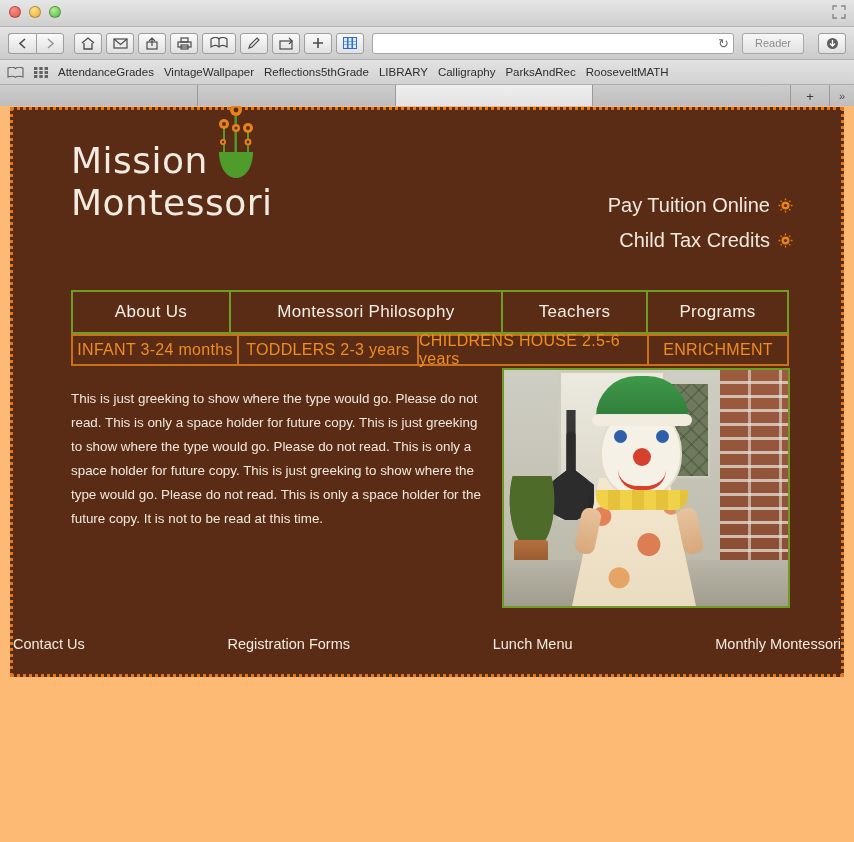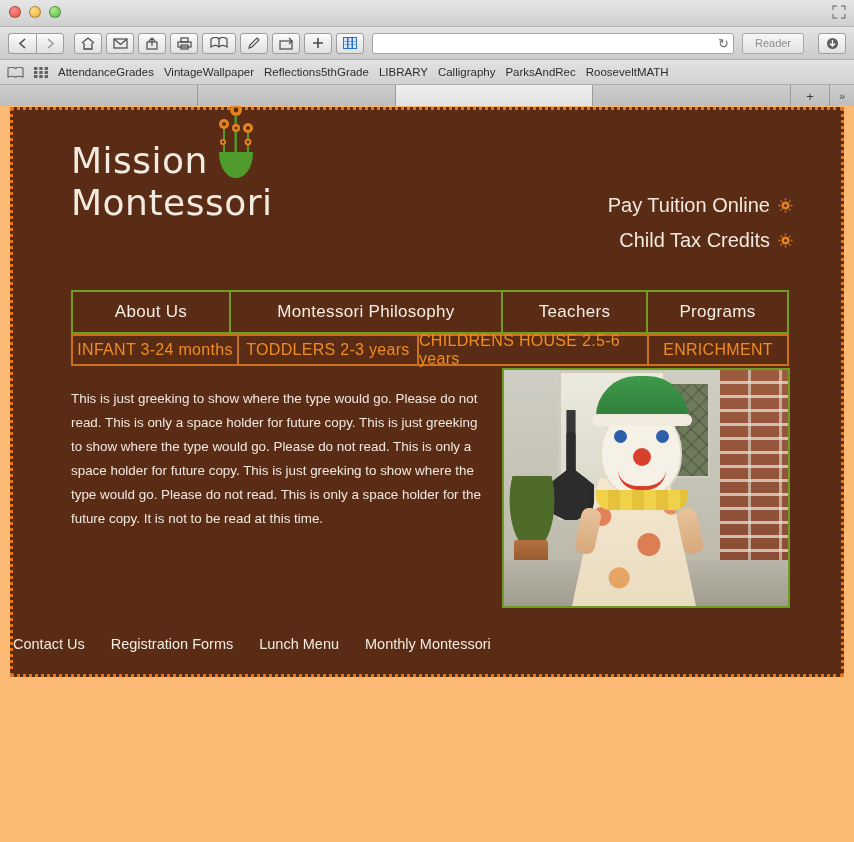--- a/index.html
+++ b/index.html
@@ -406,21 +406,21 @@
     background: repeating-linear-gradient(90deg, #f0d24a 0 12px, #e6c23a 12px 24px);
     border-radius: 0 0 14px 14px;
   }
 
   .footer {
     position: absolute;
     left: 0;
     bottom: 22px;
     width: 100%;
     display: flex;
-    justify-content: flex-start;
+    justify-content: space-between;
     gap: 26px;
     color: #f2ebe1;
     font-size: 14.5px;
   }
 </style>
 </head>
 <body>
 
 <div class="window">
 

